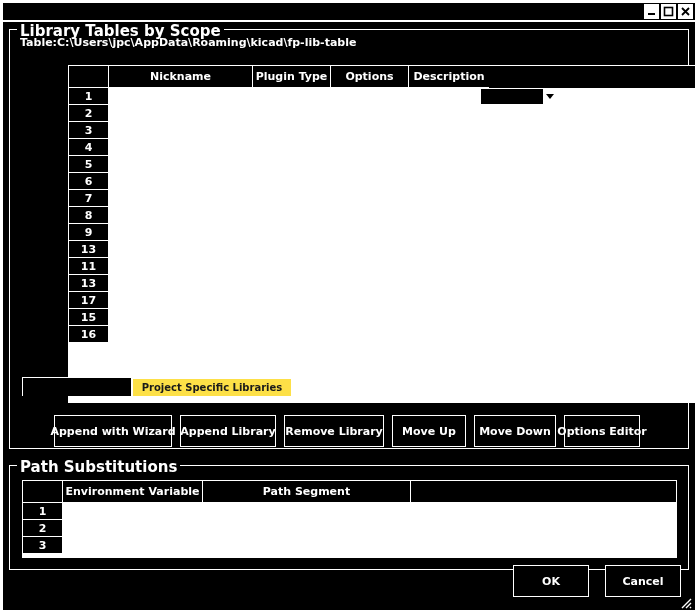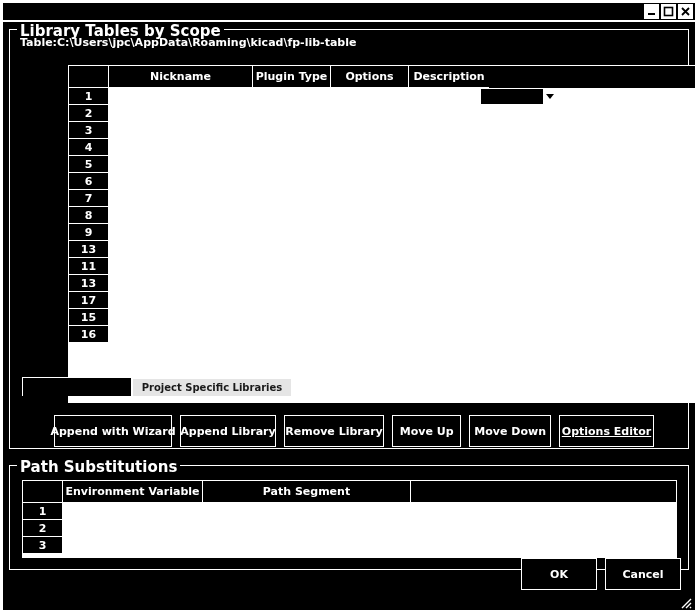--- a/index.html
+++ b/index.html
@@ -197,21 +197,21 @@
     white-space: nowrap;
     overflow: hidden;
     padding: 0 4px;
     cursor: pointer;
   }
   .tab.selected {
     background: #000000;
     color: #000000;
   }
   .tab.unselected {
-    background: #e5e5e5;
+    background: #fde047;
     color: #1a1a1a;
     border-top: 2px solid #ffffff;
   }
 
   
   .btn {
     background: #000000;
     color: #ffffff;
     border: 1px solid #ffffff;
     font-size: 11px;
@@ -228,23 +228,23 @@
     position: absolute;
     left: 50px; top: 411px;
     width: 600px; height: 24px;
     display: flex;
     gap: 8px;
   }
   #button-row .btn { height: 24px; }
 
   #dialog-buttons {
     position: absolute;
-    right: 14px; bottom: 20px;
-    display: flex;
-    gap: 8px;
+    right: 14px; bottom: 13px;
+    display: flex;
+    gap: 16px;
   }
   #dialog-buttons .btn { width: 76px; height: 22px; }
 
   
   #resize-grip {
     position: absolute;
     right: 3px; bottom: 2px;
     width: 14px; height: 14px;
   }
 </style>
@@ -371,21 +371,21 @@
       <div class="tab selected" style="width:110px;">Global Libraries</div>
       <div class="tab unselected" style="width:160px;">Project Specific Libraries</div>
     </div>
 
     <div id="button-row" style="left:44px; top:385px; width:600px;">
       <div class="btn" style="width:118px;">Append with Wizard</div>
       <div class="btn" style="width:96px;">Append Library</div>
       <div class="btn" style="width:100px;">Remove Library</div>
       <div class="btn" style="width:74px;">Move Up</div>
       <div class="btn" style="width:82px;">Move Down</div>
-      <div class="btn" style="width:95px;text-decoration:underline;">Options Editor</div>
+      <div class="btn" style="width:76px;">Options Editor</div>
     </div>
   </div>
 
   <div class="groupbox" style="left:6px; top:462px; width:680px; height:105px;padding-left:24px;">
     <div class="gb-title">Path Substitutions</div>
 
     <div class="grid" style="left:12px; top:14px; width:655px; height:78px;">
 
       <div class="grid-header">
         <div class="grid-corner" style="width:40px;"></div>

